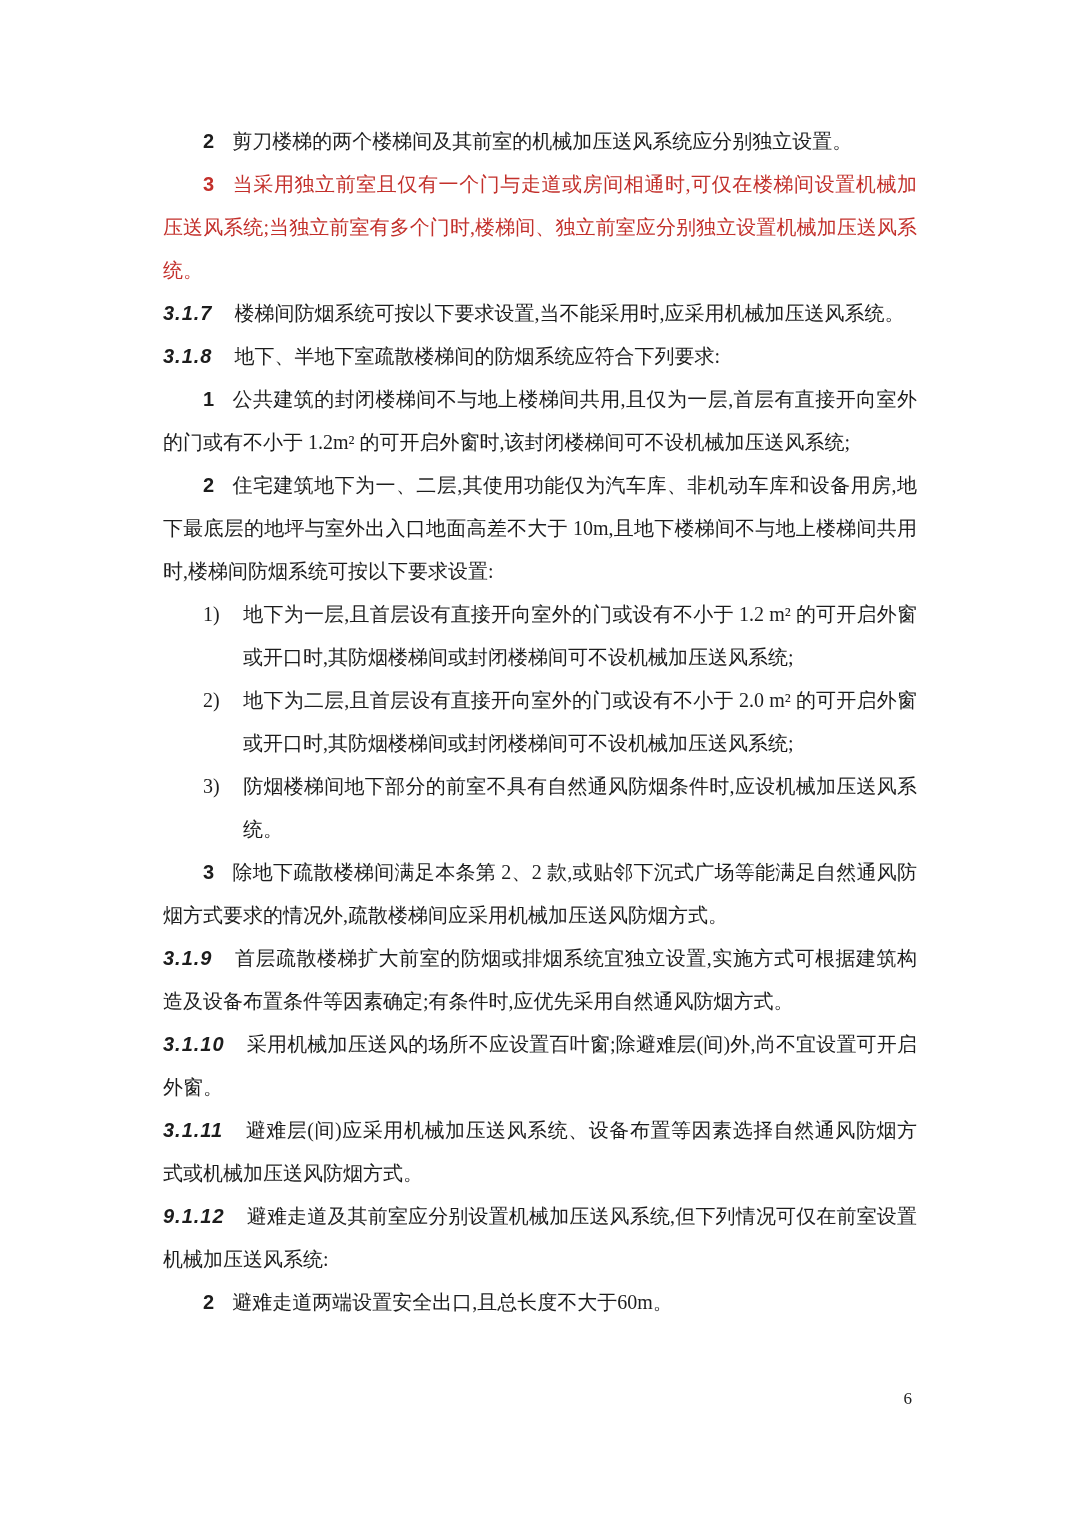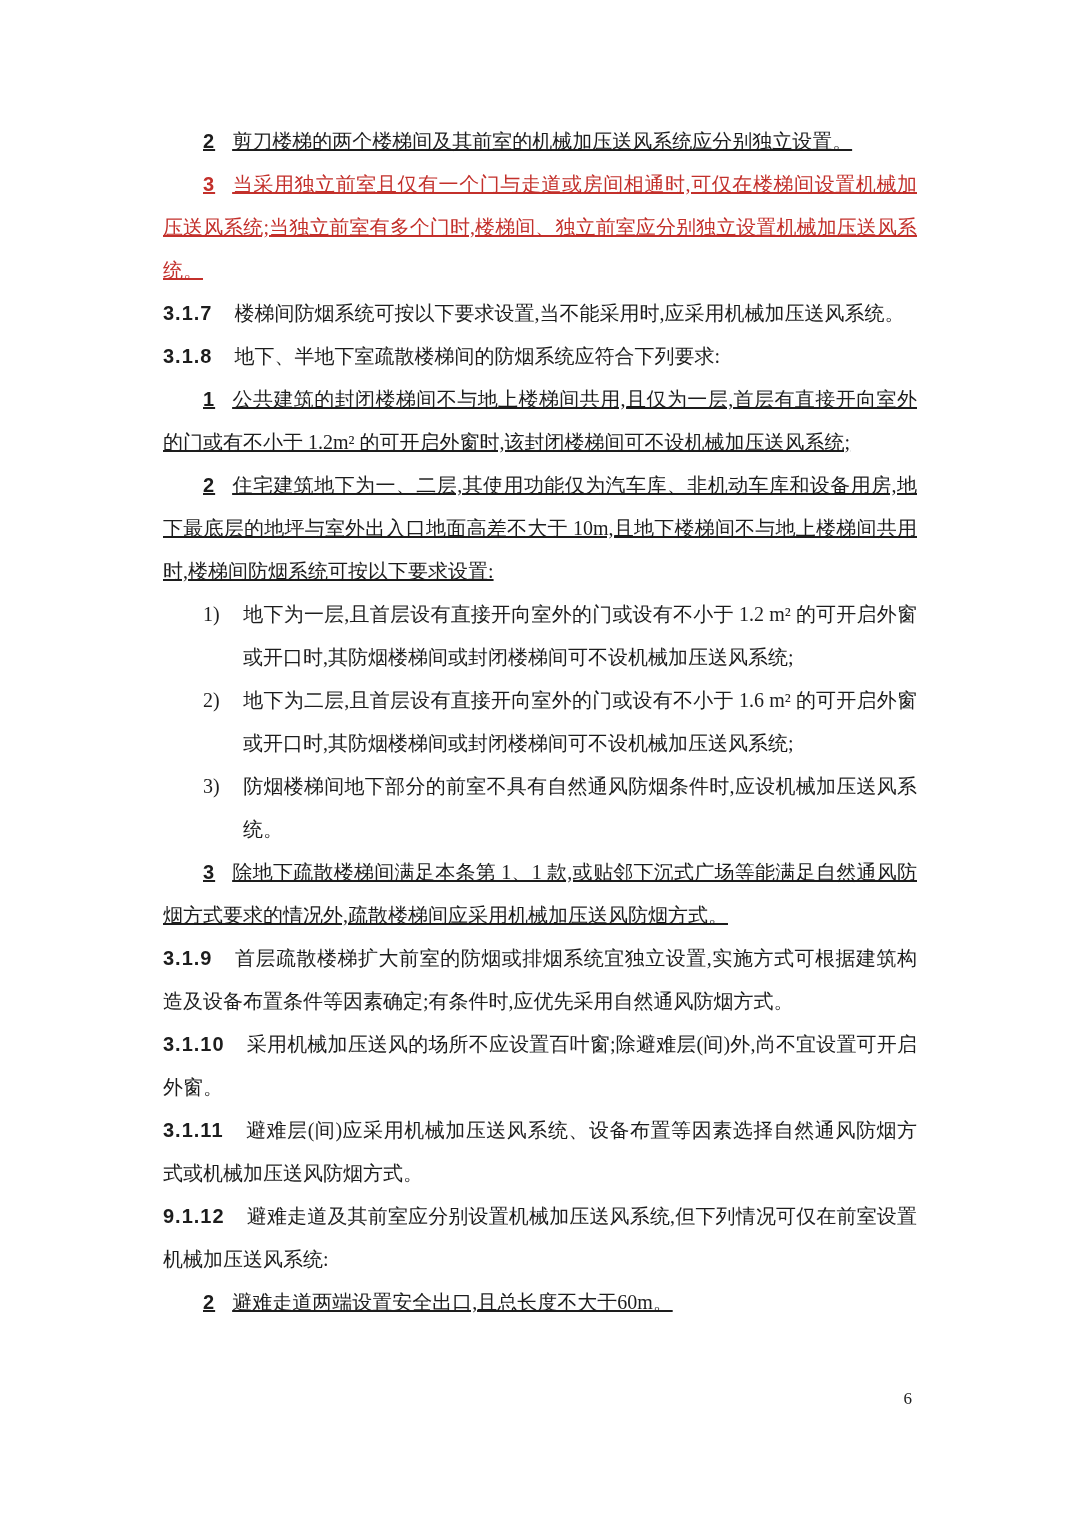--- a/index.html
+++ b/index.html
@@ -26,30 +26,30 @@
     line-height: 2.15;
     text-align: justify;
   }
   p {
     margin: 0;
     padding: 0;
   }
   
   .sec { text-indent: 0; }
   
-  .item { text-indent: 2em; text-decoration: underline; }
+  .item { text-indent: 2em; }
   
   .sub { padding-left: 4em; text-indent: -2em; }
   .num {
     font-family: "Liberation Sans", "DejaVu Sans", sans-serif;
     font-weight: bold;
     letter-spacing: 1px;
     margin-right: 0.85em;
   }
-  .sec .num { margin-right: 1.1em; }
+  .sec .num { margin-right: 1.1em; font-style: italic; }
   .sub .num {
     display: inline-block;
     width: 2em;
     margin-right: 0;
     text-indent: 0;
     letter-spacing: 0;
     font-weight: normal;
     font-family: "Liberation Serif", "DejaVu Serif", serif;
   }
   .red { color: var(--highlight-red, #c3302b); }
@@ -74,25 +74,25 @@
     <p class="sec"><b class="num">3.1.7</b><span>楼梯间防烟系统可按以下要求设置,当不能采用时,应采用机械加压送风系统。</span></p>
 
     <p class="sec"><b class="num">3.1.8</b><span>地下、半地下室疏散楼梯间的防烟系统应符合下列要求:</span></p>
 
     <p class="item"><b class="num">1</b><span>公共建筑的封闭楼梯间不与地上楼梯间共用,且仅为一层,首层有直接开向室外的门或有不小于 1.2m² 的可开启外窗时,该封闭楼梯间可不设机械加压送风系统;</span></p>
 
     <p class="item"><b class="num">2</b><span>住宅建筑地下为一、二层,其使用功能仅为汽车库、非机动车库和设备用房,地下最底层的地坪与室外出入口地面高差不大于 10m,且地下楼梯间不与地上楼梯间共用时,楼梯间防烟系统可按以下要求设置:</span></p>
 
     <p class="sub"><span class="num">1)</span><span>地下为一层,且首层设有直接开向室外的门或设有不小于 1.2 m² 的可开启外窗或开口时,其防烟楼梯间或封闭楼梯间可不设机械加压送风系统;</span></p>
 
-    <p class="sub"><span class="num">2)</span><span>地下为二层,且首层设有直接开向室外的门或设有不小于 1.6 m² 的可开启外窗或开口时,其防烟楼梯间或封闭楼梯间可不设机械加压送风系统;</span></p>
+    <p class="sub"><span class="num">2)</span><span>地下为二层,且首层设有直接开向室外的门或设有不小于 2.0 m² 的可开启外窗或开口时,其防烟楼梯间或封闭楼梯间可不设机械加压送风系统;</span></p>
 
     <p class="sub"><span class="num">3)</span><span>防烟楼梯间地下部分的前室不具有自然通风防烟条件时,应设机械加压送风系统。</span></p>
 
-    <p class="item"><b class="num">3</b><span>除地下疏散楼梯间满足本条第 1、1 款,或贴邻下沉式广场等能满足自然通风防烟方式要求的情况外,疏散楼梯间应采用机械加压送风防烟方式。</span></p>
+    <p class="item"><b class="num">3</b><span>除地下疏散楼梯间满足本条第 2、2 款,或贴邻下沉式广场等能满足自然通风防烟方式要求的情况外,疏散楼梯间应采用机械加压送风防烟方式。</span></p>
 
     <p class="sec"><b class="num">3.1.9</b><span>首层疏散楼梯扩大前室的防烟或排烟系统宜独立设置,实施方式可根据建筑构造及设备布置条件等因素确定;有条件时,应优先采用自然通风防烟方式。</span></p>
 
     <p class="sec"><b class="num">3.1.10</b><span>采用机械加压送风的场所不应设置百叶窗;除避难层(间)外,尚不宜设置可开启外窗。</span></p>
 
     <p class="sec"><b class="num">3.1.11</b><span>避难层(间)应采用机械加压送风系统、设备布置等因素选择自然通风防烟方式或机械加压送风防烟方式。</span></p>
 
     <p class="sec"><b class="num">9.1.12</b><span>避难走道及其前室应分别设置机械加压送风系统,但下列情况可仅在前室设置机械加压送风系统:</span></p>
 
 

